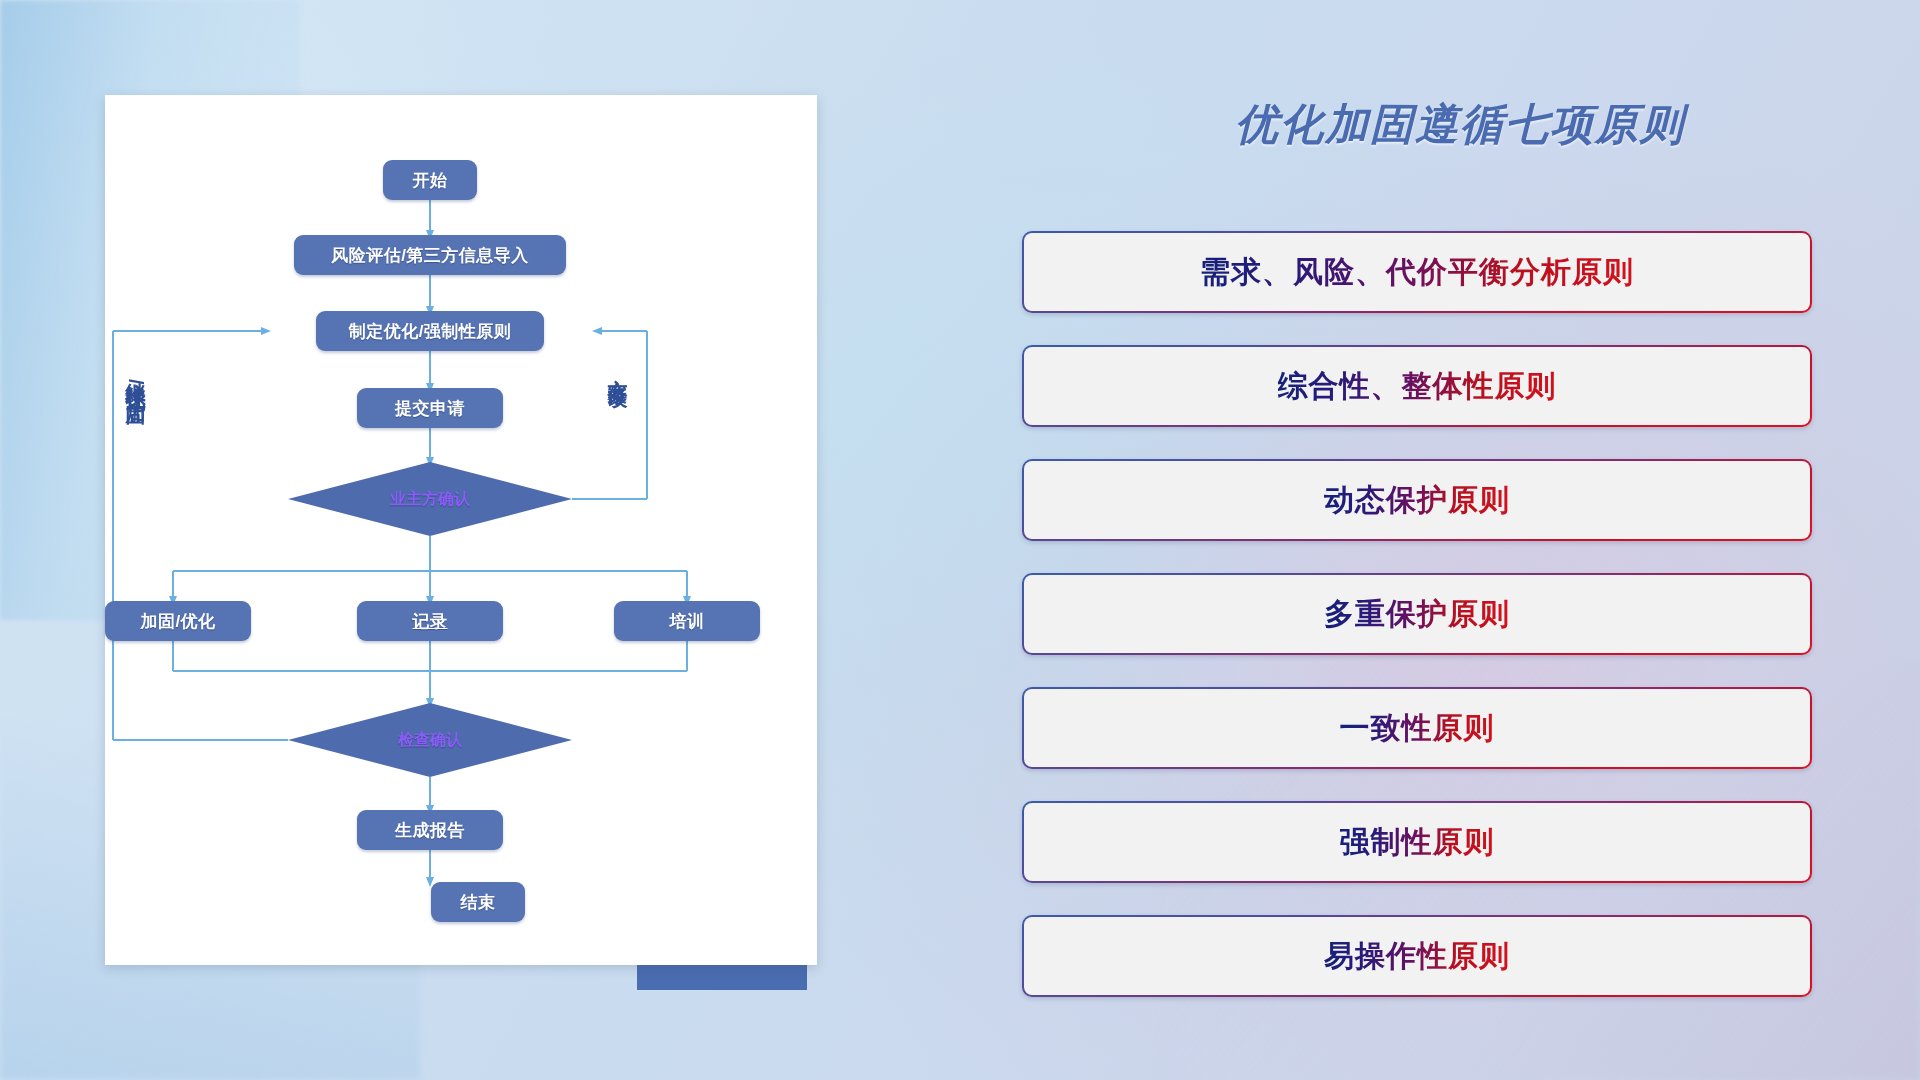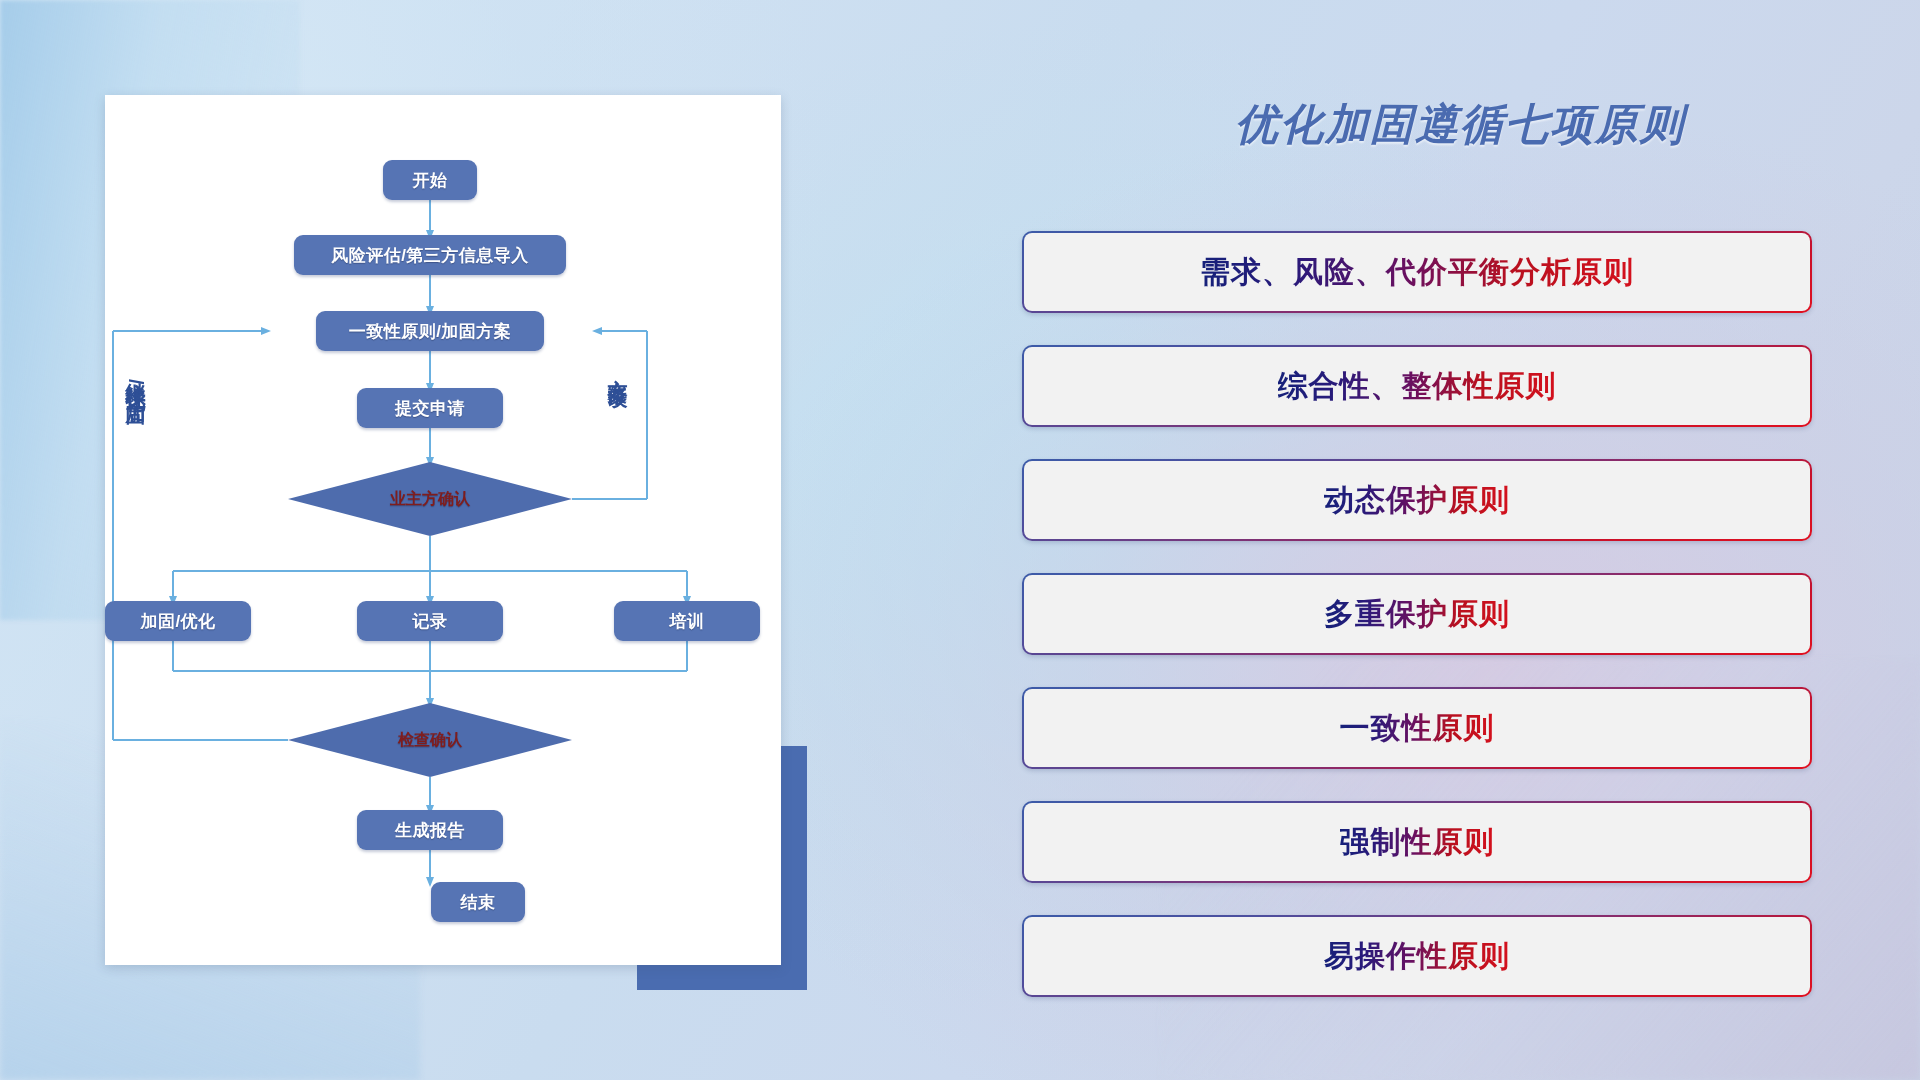--- a/index.html
+++ b/index.html
@@ -39,40 +39,41 @@
   .accent-shape{
     position:absolute;z-index:1;
     left:637px;top:746px;width:170px;height:244px;
     background:#4a6cb0;
   }
   .card{
     position:absolute;z-index:2;
     left:105px;top:95px;width:676px;height:870px;
     background:#ffffff;
     box-shadow:0 3px 10px rgba(60,80,120,.22);
+    padding-left:36px;
   }
   .flow{position:absolute;inset:0;}
   .flow svg{position:absolute;left:0;top:0;}
 
   .node{
     position:absolute;
     display:flex;align-items:center;justify-content:center;
     color:#ffffff;
     background:#5674b4;
     border-radius:9px;
     font-weight:bold;
     letter-spacing:.5px;
     text-shadow:0 1px 1px rgba(30,45,85,.45);
     box-shadow:0 2px 3px rgba(50,70,120,.28);
     white-space:nowrap;
   }
   .diamond-label{
     position:absolute;
     display:flex;align-items:center;justify-content:center;
-    color:#7f1d1d;font-weight:bold;
+    color:#8b5cf6;font-weight:bold;
     text-shadow:0 1px 1px rgba(30,45,85,.45);
     white-space:nowrap;pointer-events:none;
   }
   .vlabel{
     position:absolute;
     writing-mode:vertical-rl;
     color:#2e4f96;
     font-weight:bold;
     letter-spacing:3px;
     line-height:1.05;
@@ -177,36 +178,36 @@
 
     <div class="node" style="left:278px;top:65px;width:94px;height:40px;font-size:17px;">
       <span>开始</span>
     </div>
 
     <div class="node" style="left:189px;top:140px;width:272px;height:40px;font-size:17px;">
       <span>风险评估/第三方信息导入</span>
     </div>
 
     <div class="node" style="left:211px;top:216px;width:228px;height:40px;font-size:17px;">
-      <span>一致性原则/加固方案</span>
+      <span>制定优化/强制性原则</span>
     </div>
 
     <div class="node" style="left:252px;top:293px;width:146px;height:40px;font-size:17px;">
       <span>提交申请</span>
     </div>
 
     <div class="diamond-label" style="left:245px;top:386px;width:160px;height:36px;font-size:16px;">
       <span>业主方确认</span>
     </div>
 
     <div class="node" style="left:0px;top:506px;width:146px;height:40px;font-size:17px;">
       <span>加固/优化</span>
     </div>
 
-    <div class="node" style="left:252px;top:506px;width:146px;height:40px;font-size:17px;">
+    <div class="node" style="left:252px;top:506px;width:146px;height:40px;font-size:17px;text-decoration:underline;">
       <span>记录</span>
     </div>
 
     <div class="node" style="left:509px;top:506px;width:146px;height:40px;font-size:17px;">
       <span>培训</span>
     </div>
 
     <div class="diamond-label" style="left:245px;top:627px;width:160px;height:36px;font-size:16px;text-align:right;">
       <span>检查确认</span>
     </div>

